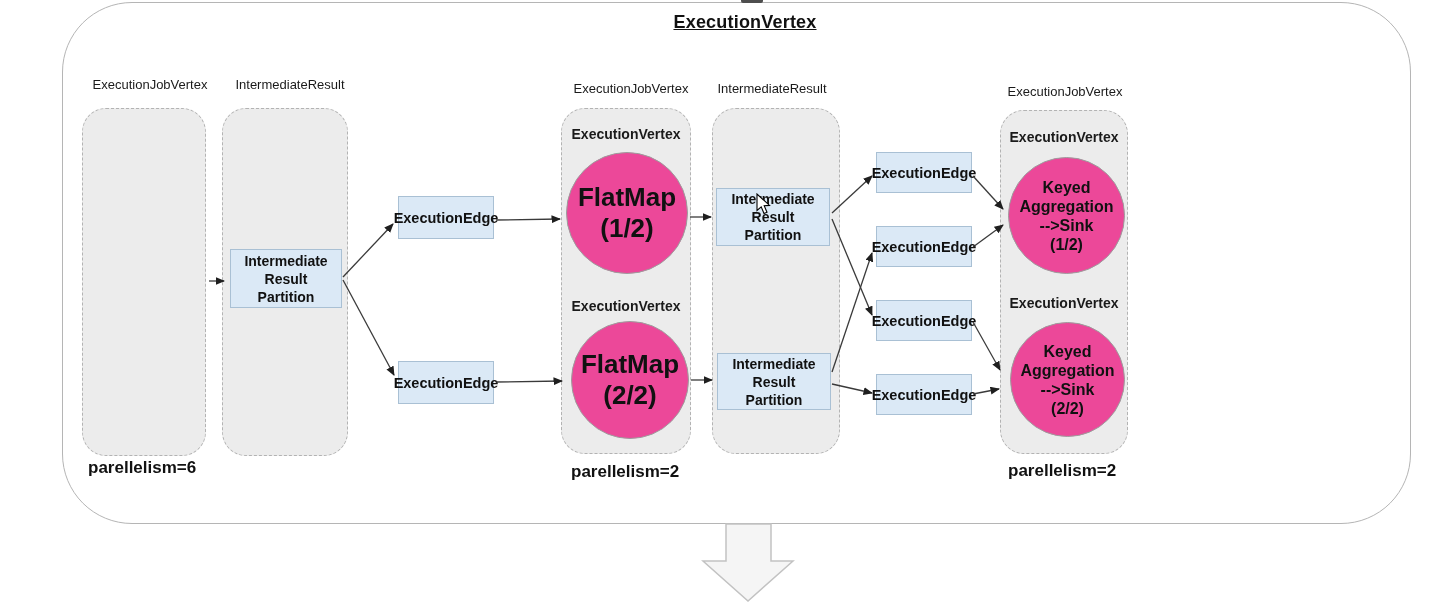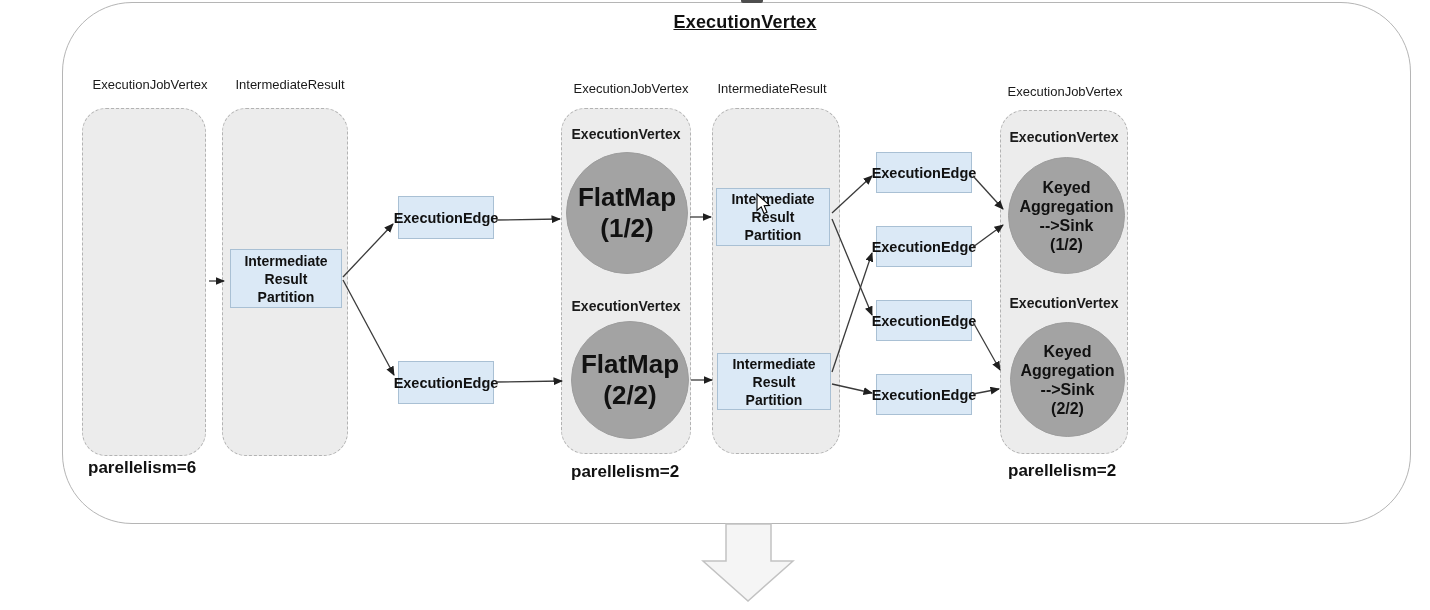--- a/index.html
+++ b/index.html
@@ -18,21 +18,21 @@
   .col-label{
     position:absolute;font-size:13px;font-weight:normal;color:#1a1a1a;text-align:center;white-space:nowrap;
   }
   .group{
     position:absolute;background:#ececec;border:1.6px dashed #b3b3b3;border-radius:24px;box-sizing:border-box;
   }
   .ev-label{
     position:absolute;font-size:14px;font-weight:bold;color:#1a1a1a;text-align:center;white-space:nowrap;
   }
   .circle-node{
-    position:absolute;border-radius:50%;background:#a3a3a3;border:1.2px solid #9d9d9d;
+    position:absolute;border-radius:50%;background:#ec4899;border:1.2px solid #9d9d9d;
     display:flex;flex-direction:column;align-items:center;justify-content:center;
     text-align:center;color:#111;box-sizing:border-box;
   }
   .circle-node.big-text{font-size:26px;font-weight:bold;line-height:31px;}
   .circle-node.small-text{font-size:16px;font-weight:bold;line-height:19px;}
   .blue-box{
     position:absolute;background:#dbe9f6;border:1.2px solid #a9c0d4;
     display:flex;flex-direction:column;align-items:center;justify-content:center;
     font-size:14px;font-weight:bold;color:#111;text-align:center;line-height:18px;box-sizing:border-box;
   }

